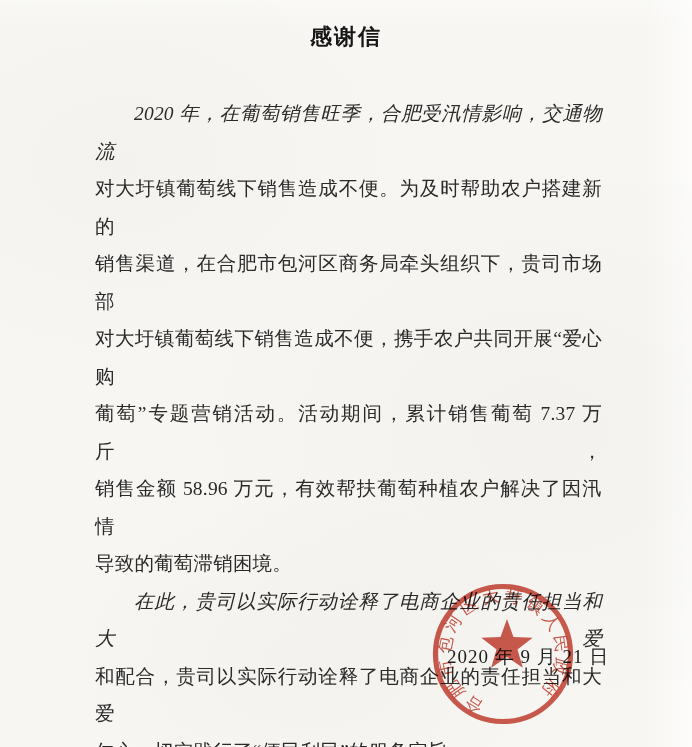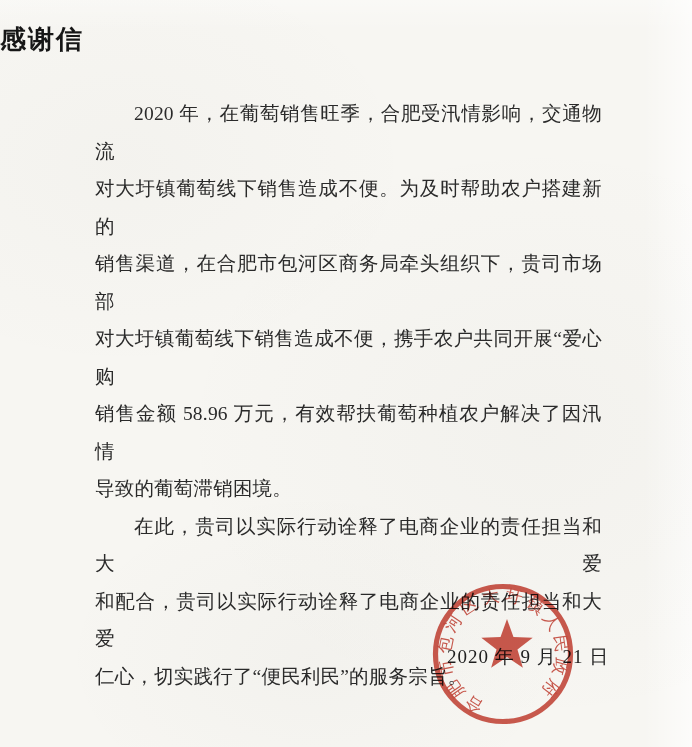--- a/index.html
+++ b/index.html
@@ -14,29 +14,29 @@
     content:""; position:absolute; inset:0; pointer-events:none;
     background:
       radial-gradient(ellipse 420px 300px at 18% 22%, rgba(90,90,80,0.025), transparent 70%),
       radial-gradient(ellipse 520px 420px at 78% 58%, rgba(110,110,100,0.03), transparent 70%),
       radial-gradient(ellipse 360px 240px at 45% 88%, rgba(90,90,80,0.028), transparent 70%),
       linear-gradient(90deg, rgba(255,255,255,0) 93%, rgba(255,255,255,0.65) 100%),
       linear-gradient(180deg, rgba(255,255,255,0.35) 0%, rgba(255,255,255,0) 4%);
   }
   .title {
     position:absolute; top:22px; left:0; width:100%; margin:0;
-    text-align:left; font-size:26px; font-weight:bold;
+    text-align:center; font-size:22px; font-weight:bold;
     letter-spacing:2px; color:#161616;
   }
   .body {
     position:absolute; left:95px; top:95px; width:507px;
     font-size:19.5px; line-height:37.5px; letter-spacing:0.2px;
   }
   .line { white-space:nowrap; }
-  .indent { text-indent:39px; }
+  .indent { text-indent:39px;font-style:italic; }
   .j { white-space:normal; text-align:justify; text-align-last:justify; }
   .date {
     position:absolute; left:447px; top:644px;
     font-size:19px; line-height:26px; letter-spacing:1px; color:#1e1e1e;
     z-index:1;
   }
   .stamp {
     position:absolute; left:428px; top:579px; width:150px; height:150px;
     z-index:2; mix-blend-mode:multiply; opacity:0.9;
   }
@@ -50,20 +50,21 @@
 
 <div class="page">
 
   <h1 class="title">感谢信</h1>
 
   <div class="body">
     <div class="line indent j">2020 年，在葡萄销售旺季，合肥受汛情影响，交通物流</div>
     <div class="line j">对大圩镇葡萄线下销售造成不便。为及时帮助农户搭建新的</div>
     <div class="line j">销售渠道，在合肥市包河区商务局牵头组织下，贵司市场部</div>
     <div class="line j">对大圩镇葡萄线下销售造成不便，携手农户共同开展“爱心购</div>
+    <div class="line j">葡萄”专题营销活动。活动期间，累计销售葡萄 7.37 万斤，</div>
     <div class="line j">销售金额 58.96 万元，有效帮扶葡萄种植农户解决了因汛情</div>
     <div class="line">导致的葡萄滞销困境。</div>
     <div class="line indent j">在此，贵司以实际行动诠释了电商企业的责任担当和大爱</div>
     <div class="line j">和配合，贵司以实际行动诠释了电商企业的责任担当和大爱</div>
     <div class="line">仁心，切实践行了“便民利民”的服务宗旨。</div>
 
   </div>
 
   <div class="date">2020 年 9 月 21 日</div>
 

